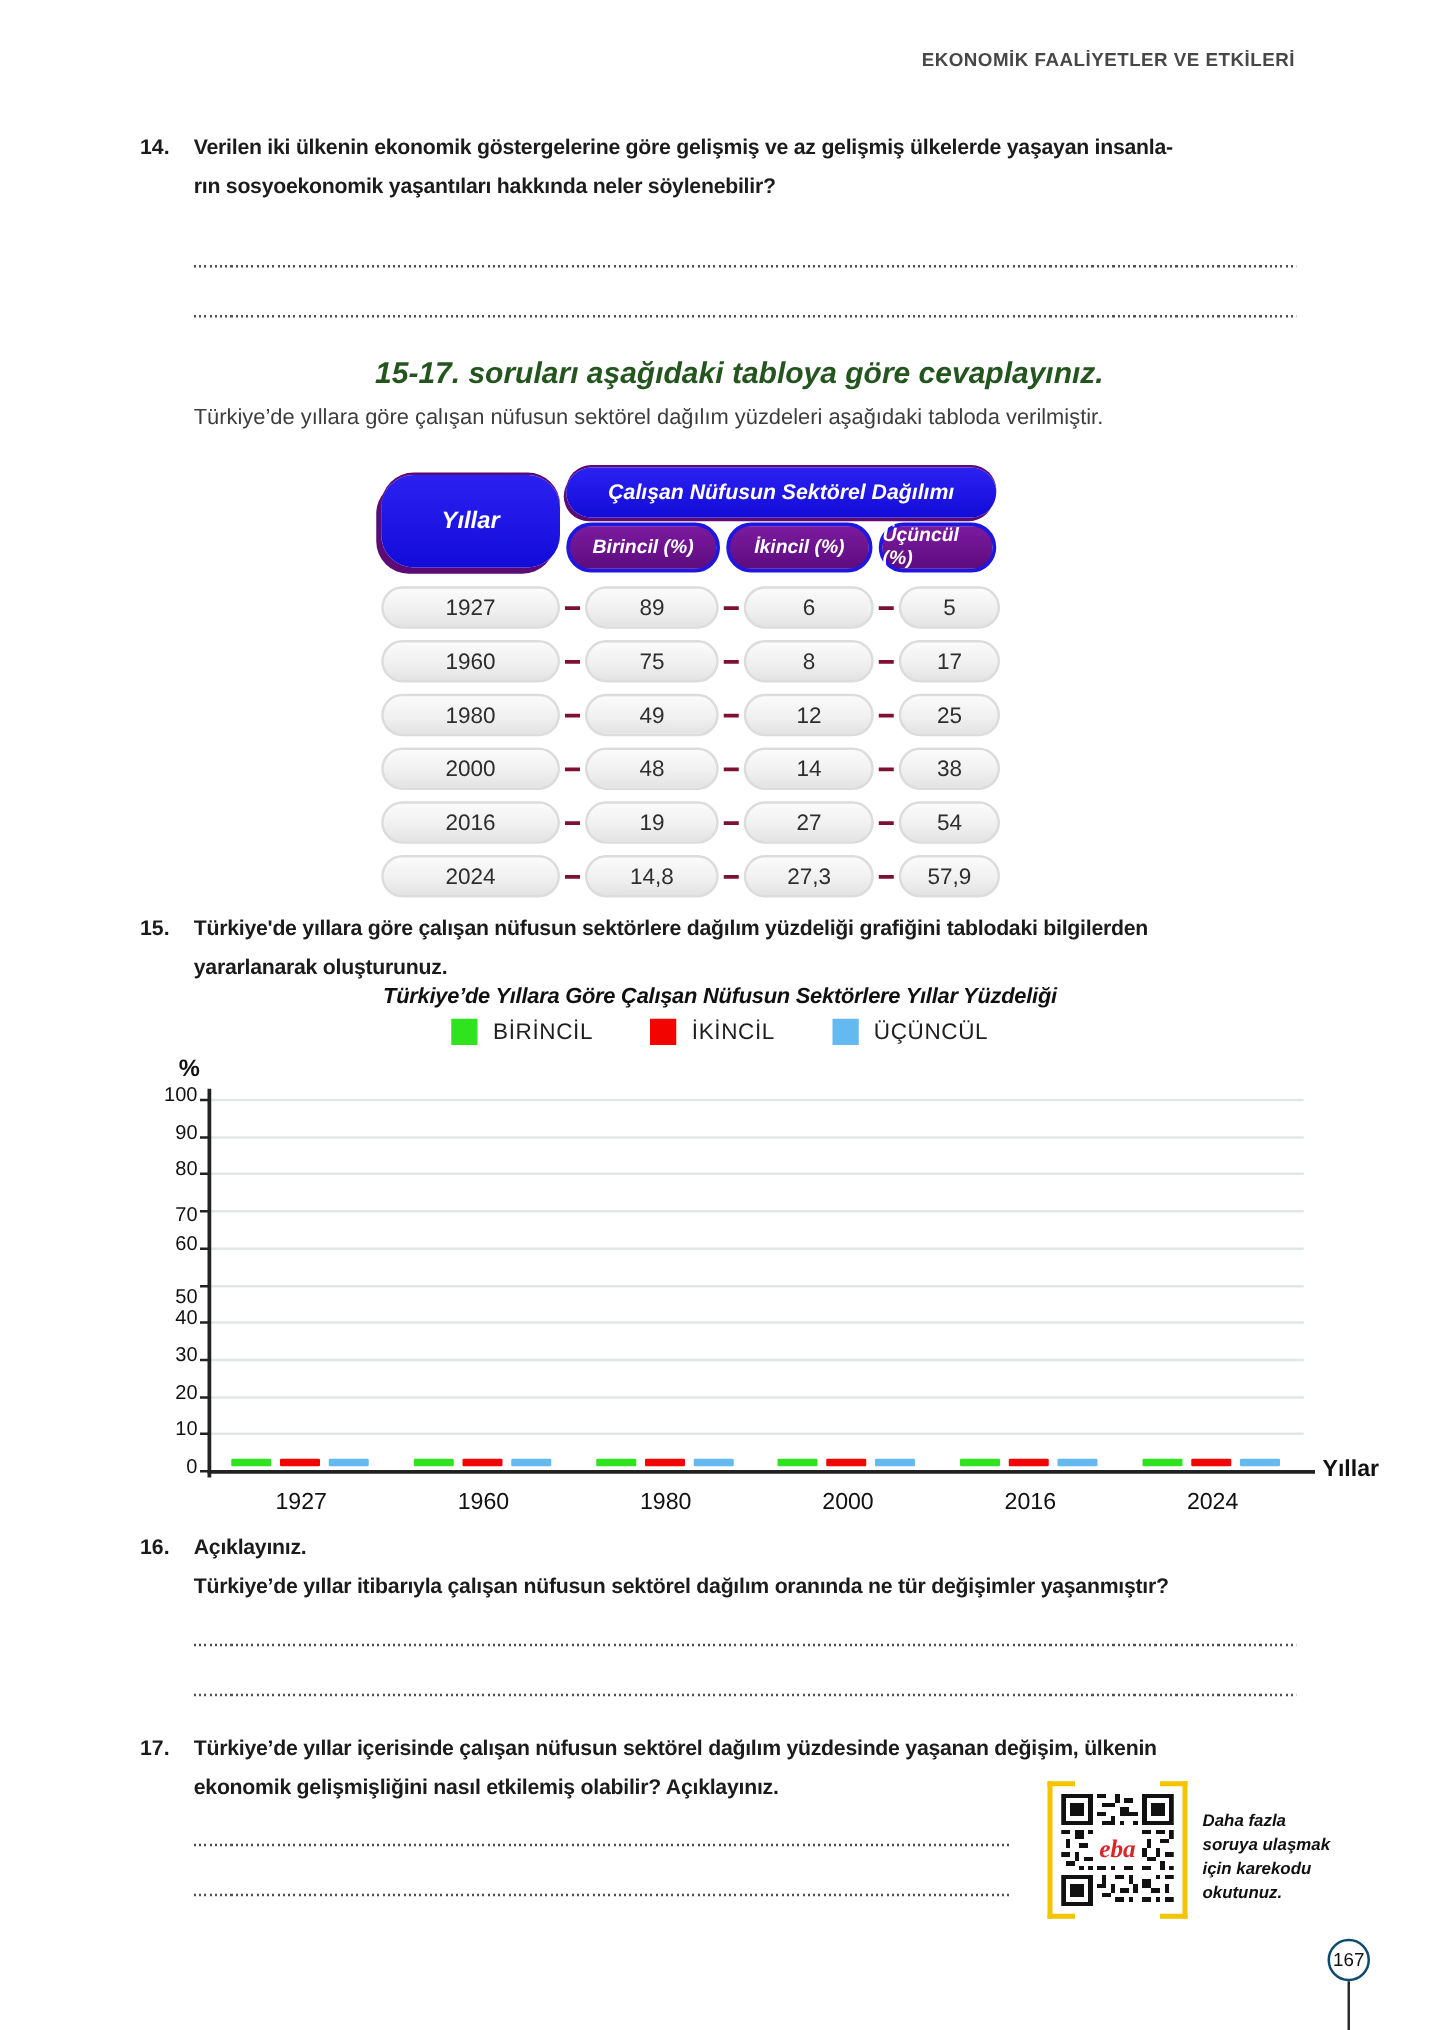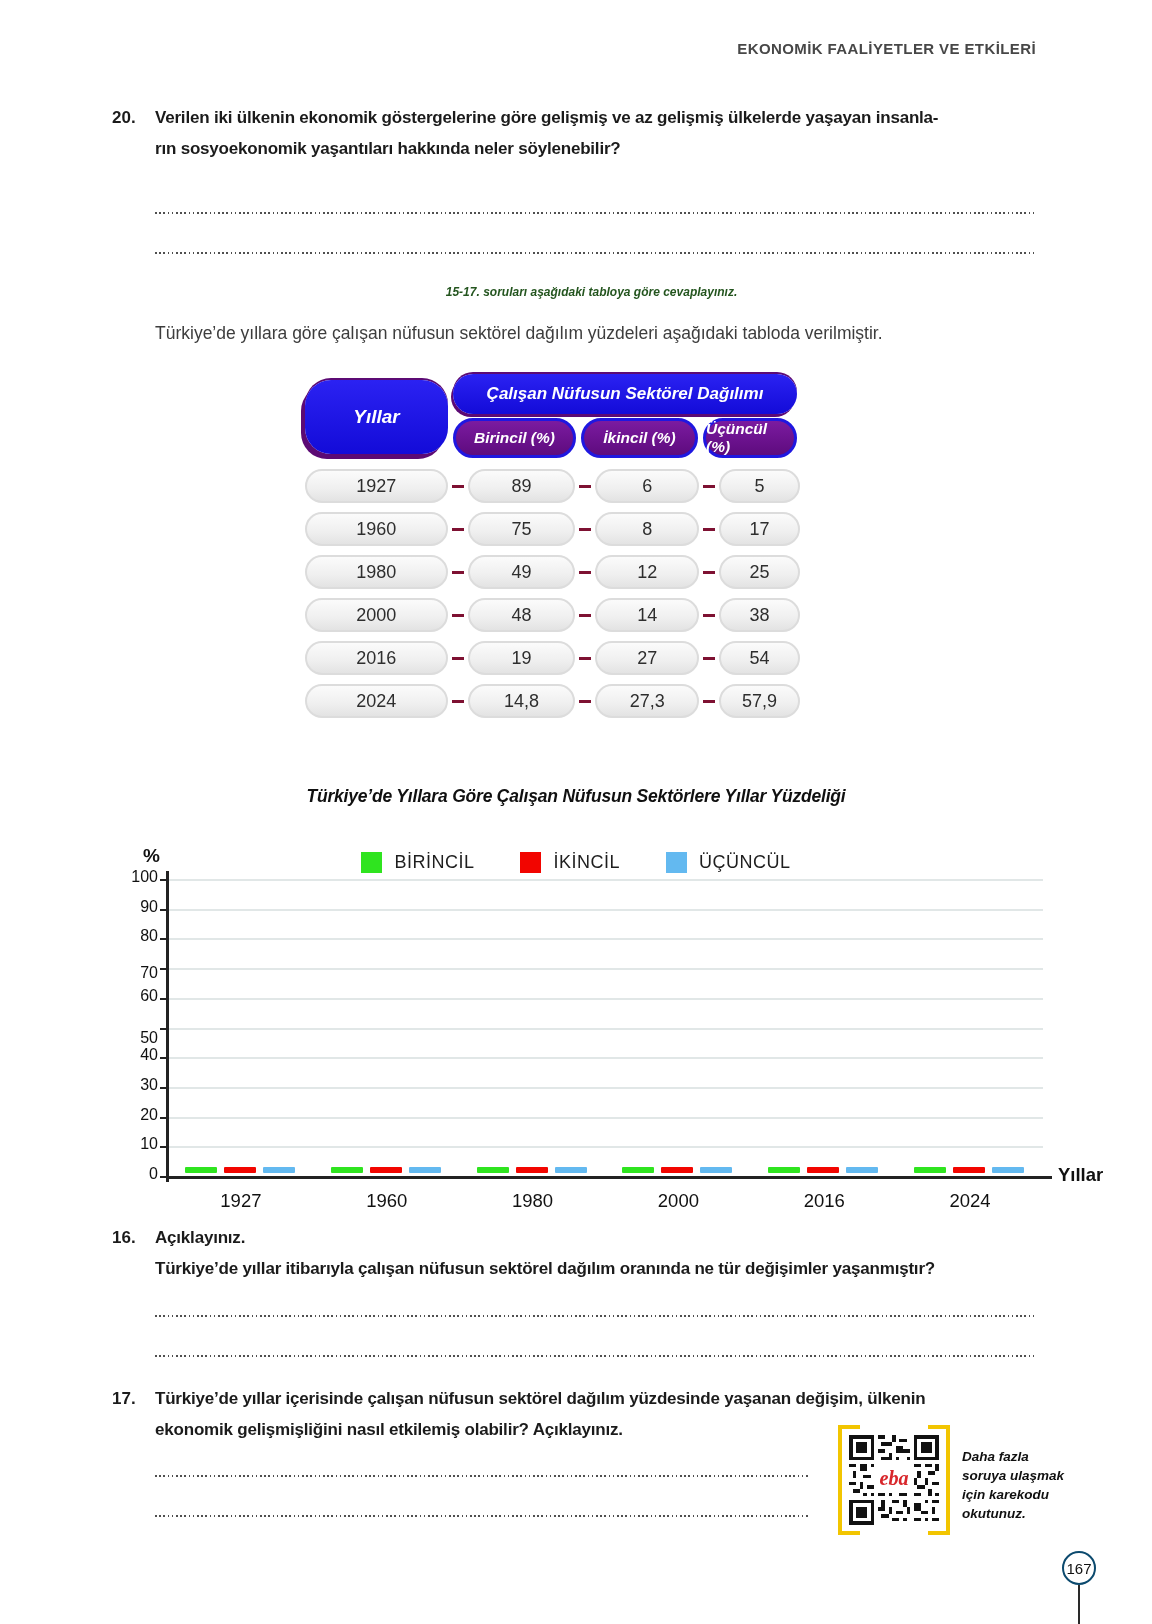--- a/index.html
+++ b/index.html
@@ -16,21 +16,21 @@
   .qline { white-space:nowrap; line-height:31px; letter-spacing:-.2px; }
   .q14 { top:102px; } .q15 { top:727px; } .q16 { top:1222px; } .q17 { top:1383px; }
 
   
   .ansline { position:absolute; left:155px; width:882px; height:2px;
     background:repeating-linear-gradient(90deg,#4f4f4f 0 1.6px, transparent 1.6px 4.2px); }
   .l14a{top:212px;} .l14b{top:252px;} .l16a{top:1315px;} .l16b{top:1355px;}
   .l17a{top:1475px;width:655px;} .l17b{top:1515px;width:655px;}
 
   .instruction { position:absolute; top:285px; left:0; right:0; text-align:center;
-    color:#24551f; font-weight:700; font-style:italic; font-size:12px;margin-left:31px; }
+    color:#24551f; font-weight:700; font-style:italic; font-size:24px;margin-left:31px; }
   .intro { position:absolute; top:323px; left:155px; font-size:17.5px; color:#3d3d3d; white-space:nowrap; }
 
   
   .sector-table { position:absolute; left:300px; top:368px; width:500px; }
   .thead { position:relative; height:92px; }
   .hcell { display:flex; align-items:center; justify-content:center; color:#fff;
     font-style:italic; font-weight:700; }
   .cell-yillar { position:absolute; left:5px; top:12px; width:143px; height:74px;
     background:linear-gradient(180deg,#2b22f2,#130bd8); border-radius:26px;
     box-shadow:-4px 5px 0 #5c0a74, 0 -2px 0 #5c0a74; font-size:19px; }
@@ -47,21 +47,21 @@
     display:flex; align-items:center; justify-content:center; font-size:18px; color:#2e2e2e; }
   .ypill { width:143px; } .c1 { width:108px; } .c2 { width:104px; } .c3 { width:81px; }
   .dashwrap { width:20px; display:flex; justify-content:center; }
   .dash { width:12px; height:3px; background:#7e1132; }
 
   
   .chart-title { position:absolute; top:786px; left:0; right:0; text-align:center;
     font-weight:700; font-style:italic; font-size:17.5px; color:#101010; letter-spacing:-.2px; }
   .legend { position:absolute; top:815px; left:0; right:0; display:flex; justify-content:center;
     gap:46px; align-items:center; }
-  .legend-item { display:flex; align-items:flex-end; gap:12px;margin-top:37px; }
+  .legend-item { display:flex; align-items:flex-end; gap:12px; }
   .swatch { width:21px; height:21px; }
   .legend-label { font-size:18px; color:#1e1e1e; letter-spacing:.5px; }
 
   .chart { position:absolute; left:0; top:845px; width:1152px; height:375px; }
   .gridline { position:absolute; height:2px; background:#e1e7e7; }
   .ylab { position:absolute; left:88px; width:70px; text-align:right; font-size:16px; color:#111; }
   .ytick { position:absolute; left:160px; width:8px; height:2px; background:#222; }
   .axis-y { position:absolute; left:166px; width:3px; background:#222; }
   .axis-x { position:absolute; left:166px; height:3px; background:#222; }
   .pct { position:absolute; left:143px; top:0; font-weight:700; font-size:19px; color:#111; }
@@ -84,21 +84,21 @@
   .pagenum-line { position:absolute; left:1078px; top:1585px; width:2px; height:39px; background:#2a2a2a; }
 </style>
 </head>
 <body>
 
 <div class="page">
 
   <div class="chapter-header">EKONOMİK FAALİYETLER VE ETKİLERİ</div>
 
   <div class="q q14">
-    <span class="qnum">20.</span>
+    <span class="qnum">14.</span>
     <div class="qbody">
       <div class="qline">Verilen iki ülkenin ekonomik göstergelerine göre gelişmiş ve az gelişmiş ülkelerde yaşayan insanla-</div>
       <div class="qline">rın sosyoekonomik yaşantıları hakkında neler söylenebilir?</div>
     </div>
   </div>
   <div class="ansline l14a"></div>
   <div class="ansline l14b"></div>
 
   <div class="instruction">15-17. soruları aşağıdaki tabloya göre cevaplayınız.</div>
   <div class="intro">Türkiye’de yıllara göre çalışan nüfusun sektörel dağılım yüzdeleri aşağıdaki tabloda verilmiştir.</div>
@@ -198,20 +198,27 @@
           </div>
           <div class="dpill c2">27,3</div>
           <div class="dashwrap">
             <div class="dash"></div>
           </div>
           <div class="dpill c3">57,9</div>
         </div>
       </div>
   </div>
 
+  <div class="q q15">
+    <span class="qnum">15.</span>
+    <div class="qbody">
+      <div class="qline">Türkiye'de yıllara göre çalışan nüfusun sektörlere dağılım yüzdeliği grafiğini tablodaki bilgilerden</div>
+      <div class="qline">yararlanarak oluşturunuz.</div>
+    </div>
+  </div>
 
   <div class="chart-title">Türkiye’de Yıllara Göre Çalışan Nüfusun Sektörlere Yıllar Yüzdeliği</div>
   <div class="legend">
       <div class="legend-item">
         <div class="swatch" style="background: rgb(47, 228, 31);"></div>
         <div class="legend-label">BİRİNCİL</div>
       </div>
       <div class="legend-item">
         <div class="swatch" style="background: rgb(242, 5, 0);"></div>
         <div class="legend-label">İKİNCİL</div>

